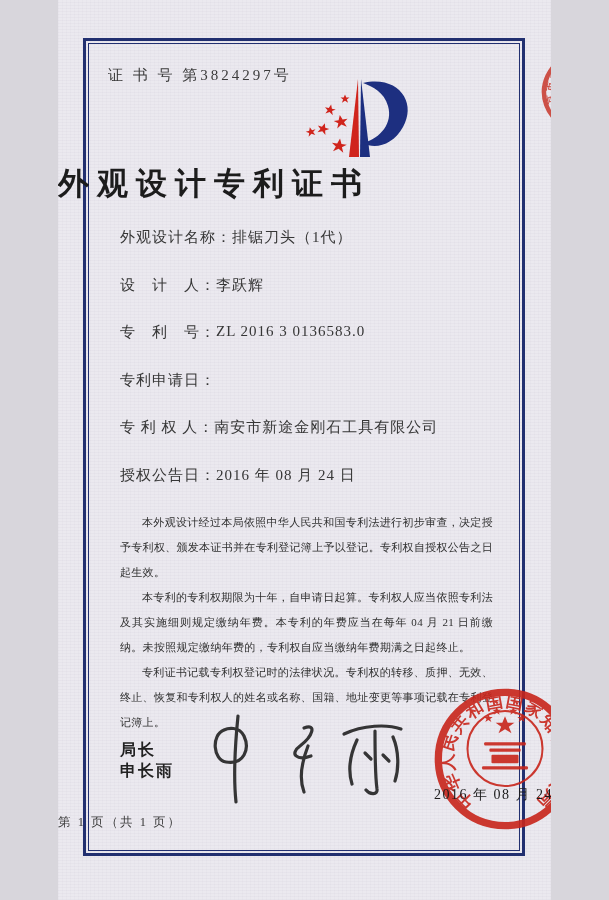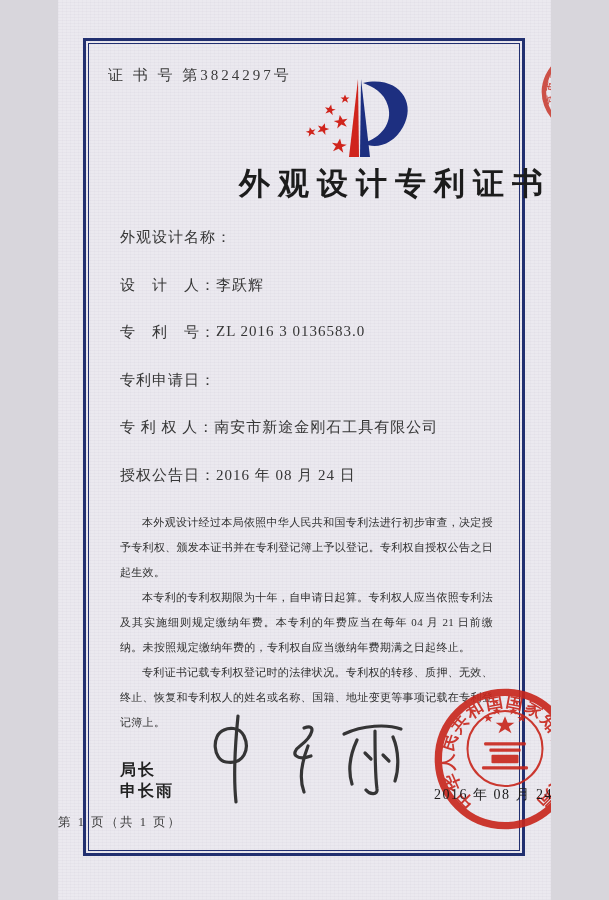--- a/index.html
+++ b/index.html
@@ -16,34 +16,34 @@
   .frame {
     position:absolute; left:25px; top:38px; right:26px; bottom:44px;
     border:3px solid #223070;
   }
   .frame-inner { position:absolute; inset:2px; border:1px solid #223070; }
   .cert-no {
     position:absolute; left:50px; top:66px; font-size:15px; letter-spacing:3px; color:#3a3a3a;
   }
   .logo { position:absolute; left:235px; top:74px; width:160px; height:92px; }
   .title {
-    position:absolute; left:0; right:0; top:163px; text-align:right;
+    position:absolute; left:0; right:0; top:163px; text-align:left;
     font-size:31px; font-weight:700; letter-spacing:8px; color:#1c1c1c;
   }
   .fields { position:absolute; left:62px; top:228px; right:50px; }
   .field-row { height:47.5px; display:flex; font-size:15px; letter-spacing:1px; color:#363636; }
   .field-label { white-space:pre; }
   .field-value { white-space:pre; }
   .body-text {
     position:absolute; left:62px; right:58px; top:510px;
     font-size:11px; line-height:25px; text-align:justify; color:#303030; letter-spacing:.3px;
   }
   .body-text p { text-indent:2em; }
   .director { position:absolute; left:62px; top:740px; font-family:"Liberation Sans","DejaVu Sans",sans-serif; }
-  .director-title { font-size:16px; font-weight:700; color:#222; letter-spacing:2px;margin-top:20px; }
+  .director-title { font-size:16px; font-weight:700; color:#222; letter-spacing:2px; }
   .director-name  { font-size:16px; font-weight:700; color:#222; letter-spacing:2px; }
   .signature { position:absolute; left:128px; top:702px; width:230px; height:115px; }
   .main-seal { position:absolute; left:372px; top:684px; width:150px; height:150px; opacity:.9; }
   .seal-date {
     position:absolute; left:376px; top:786px; font-size:14px; letter-spacing:1.5px;
     color:#1c1c1c; z-index:5; white-space:nowrap;
   }
   .tax-seal { position:absolute; left:482px; top:50px; width:84px; height:84px; transform:rotate(-20deg); opacity:.85; }
   .flourish { position:absolute; left:550px; top:662px; width:48px; height:196px; }
   .footer {
@@ -76,20 +76,21 @@
       <path d="M68,4 L77,82 L67,82 Z" fill="#1d2f80"></path>
     </g>
     <path d="M70,8 C106,0 124,28 110,52 C100,70 82,75 70,68 C88,63 100,48 95,31 C91,17 80,12 70,8 Z" fill="#1d2f80"></path>
   </svg>
 
   <div class="title">外观设计专利证书</div>
 
   <div class="fields">
     <div class="field-row">
       <span class="field-label">外观设计名称：</span>
+      <span class="field-value">排锯刀头（1代）</span>
     </div>
     <div class="field-row">
       <span class="field-label">设　计　人：</span>
       <span class="field-value">李跃辉</span>
     </div>
     <div class="field-row">
       <span class="field-label">专　利　号：</span>
       <span class="field-value">ZL 2016 3 0136583.0</span>
     </div>
     <div class="field-row">

